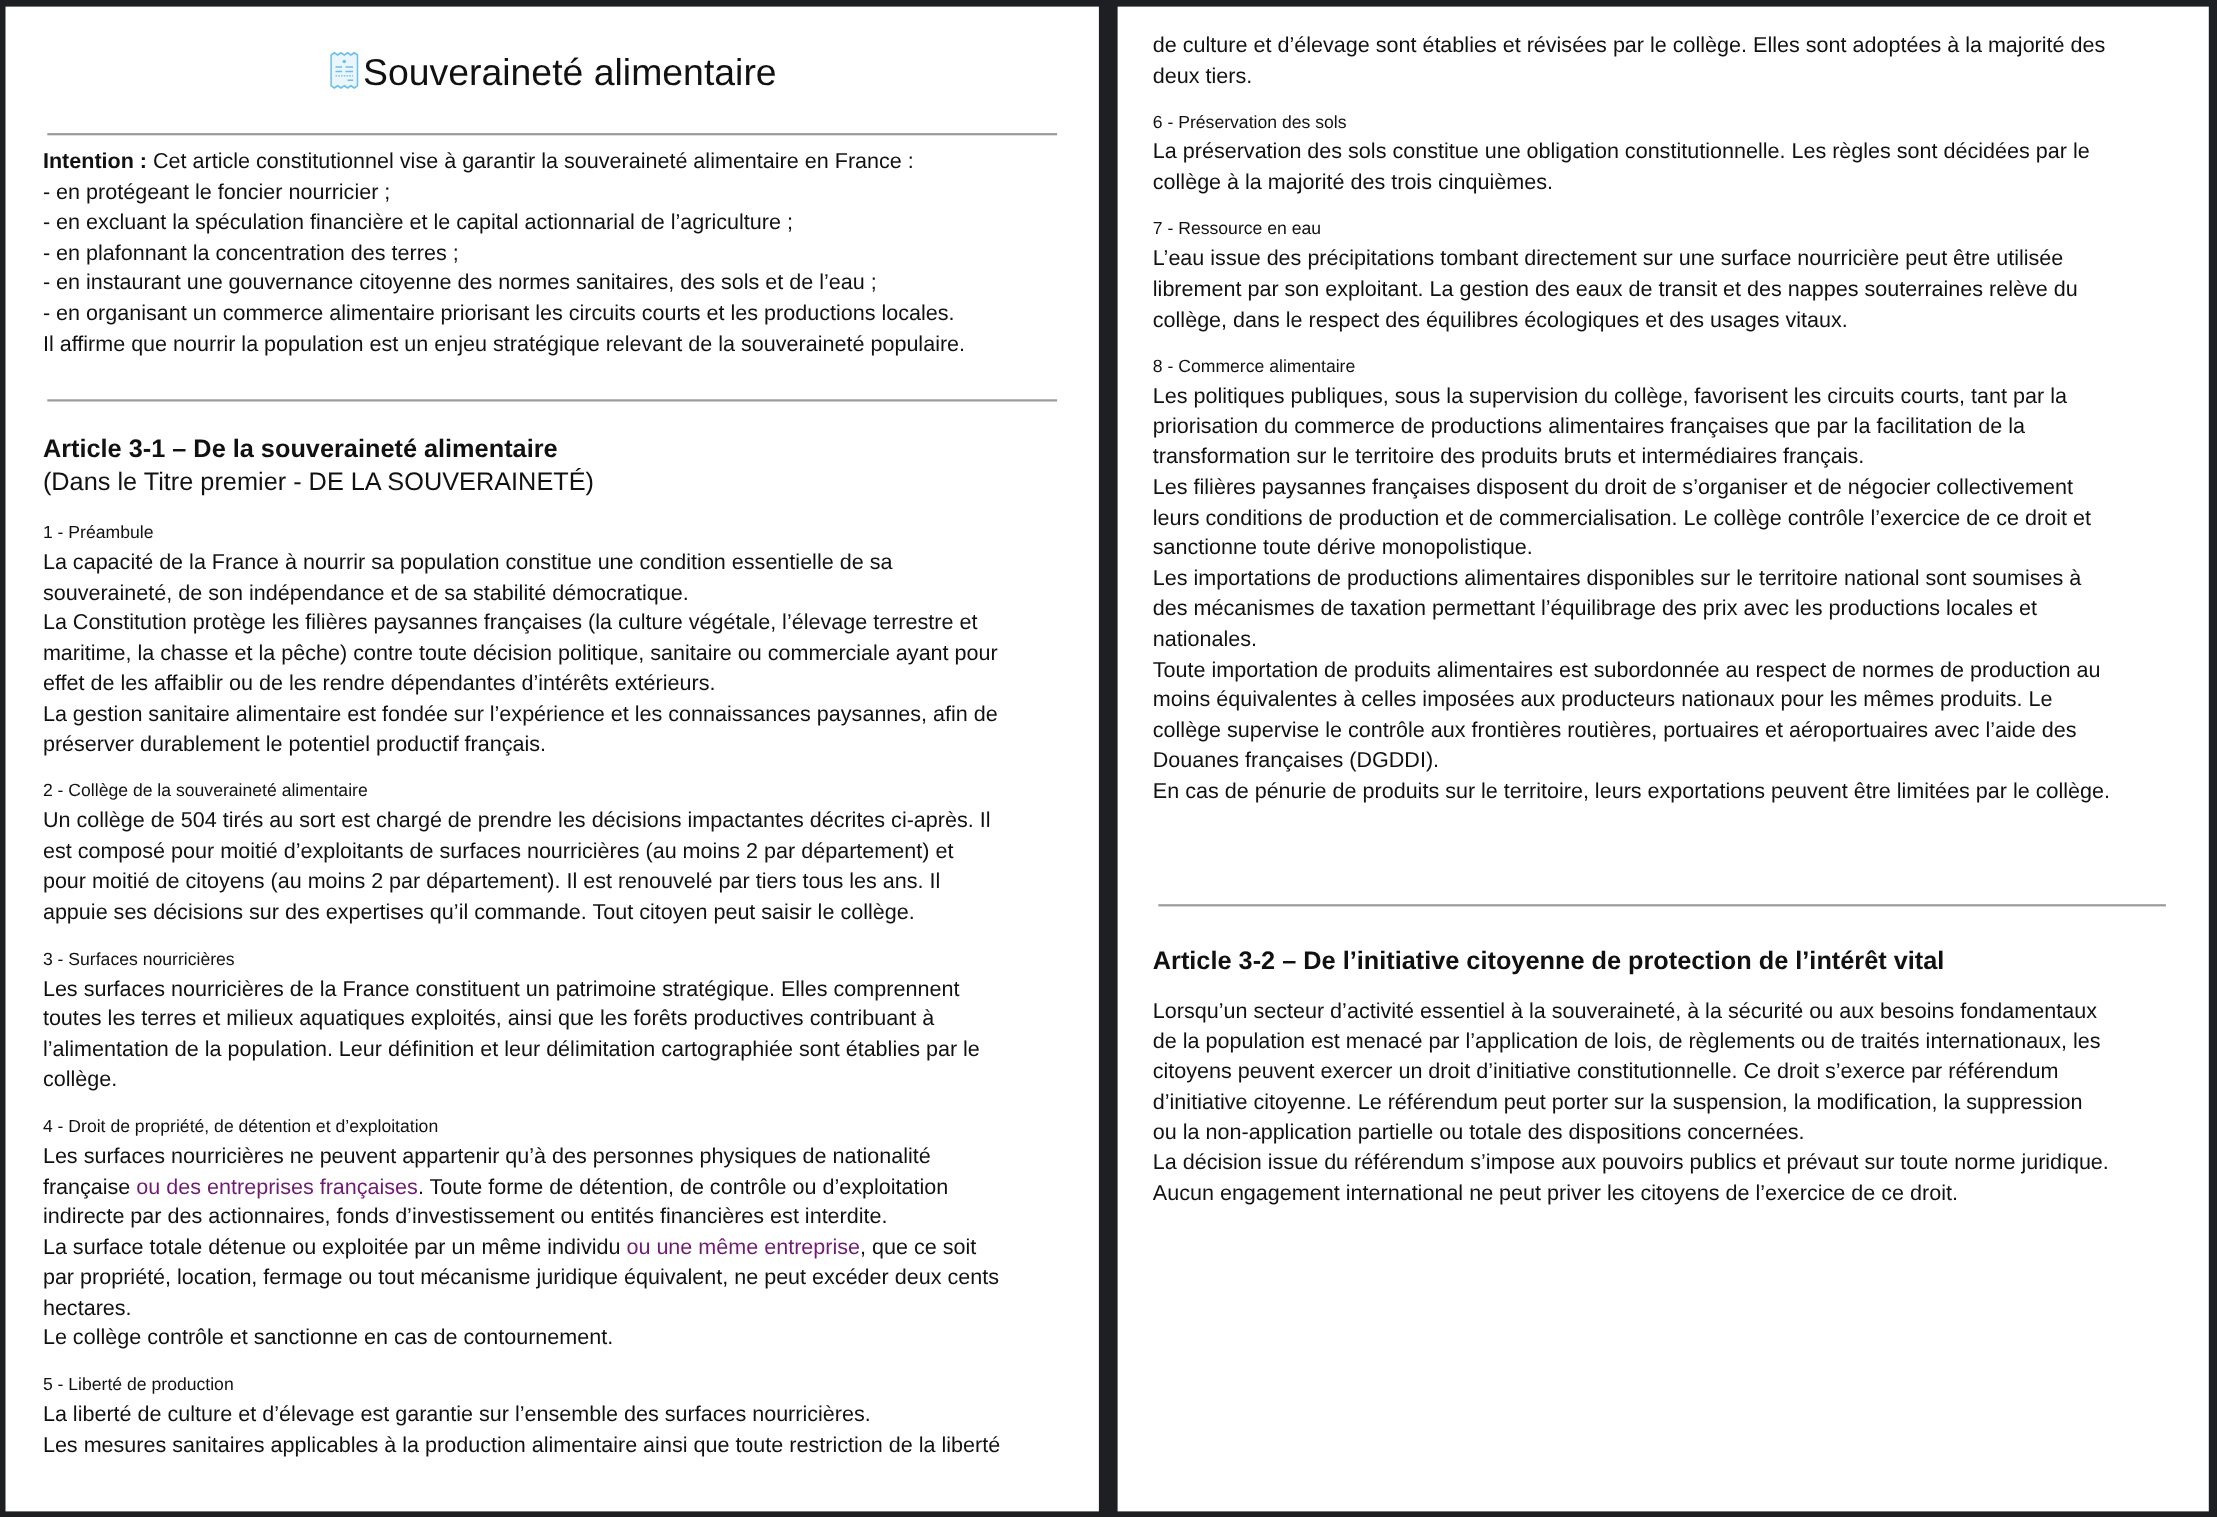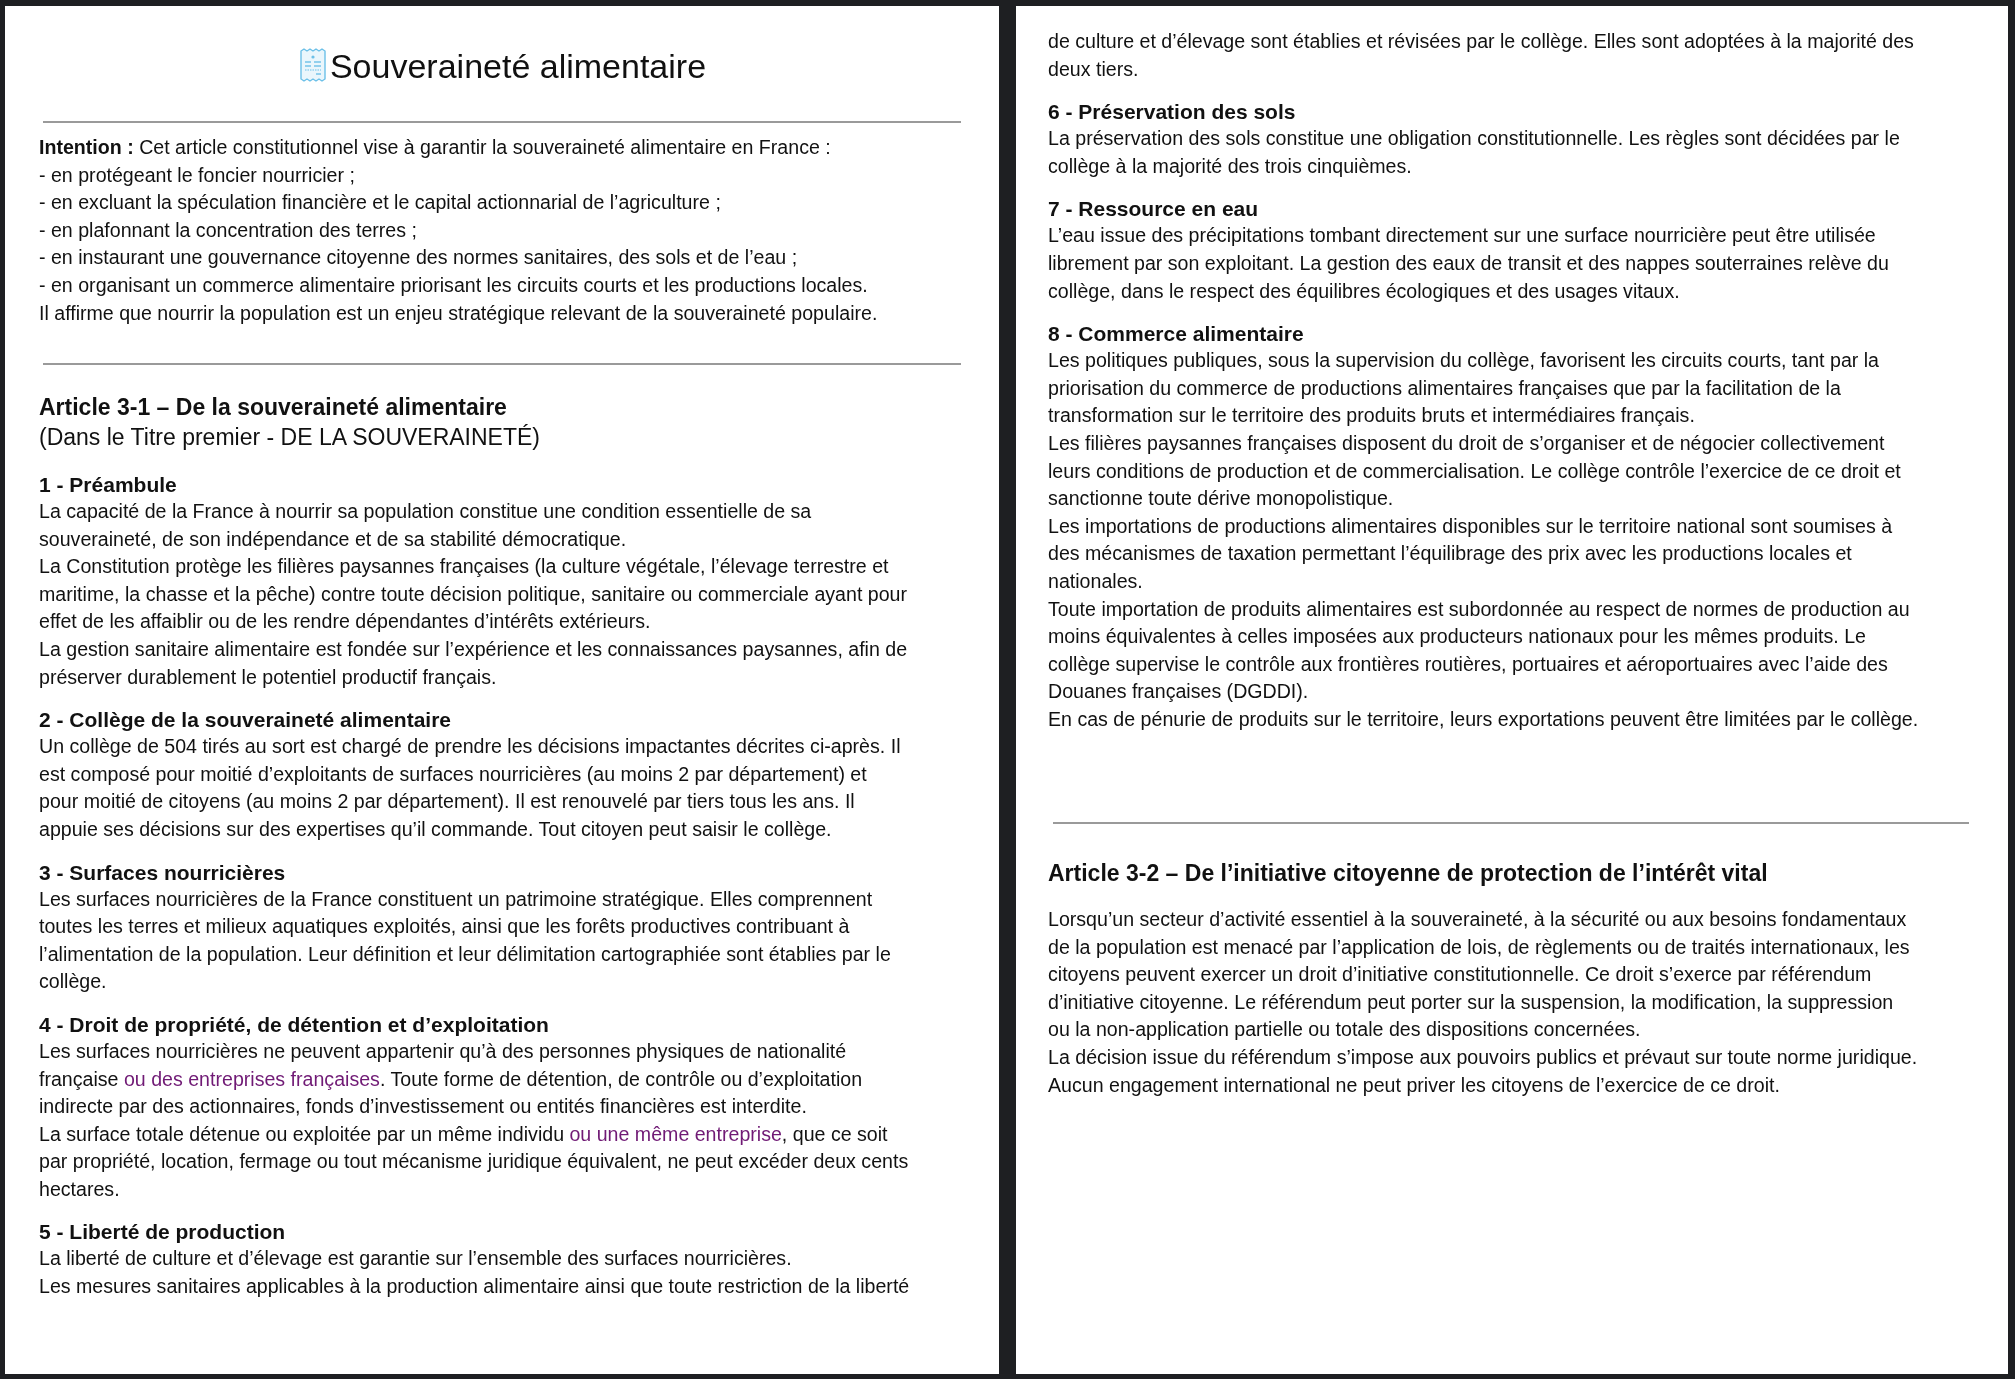--- a/index.html
+++ b/index.html
@@ -17,21 +17,21 @@
     font-size:34px; line-height:44px; color:#111;
   }
   .title-row .icon { display:inline-block; width:30px; height:36px; vertical-align:-6px; margin-right:2px; }
   .rule { position:absolute; height:0; border-top:2px solid #9a9a9a; }
   .txt { position:absolute; font-size:19.6px; line-height:27.6px; white-space:nowrap; }
   .intro { top:128px; left:34px; }
   .intro .lbl { font-weight:bold; font-style:normal; }
   .intro span { }
   .article-h { font-size:23px; font-weight:bold; line-height:30px; position:absolute; white-space:nowrap; }
   .article-sub { font-size:23px; line-height:28px; position:absolute; white-space:nowrap; }
-  .sec-h { font-size:21px; font-weight:bold; line-height:26px; display:block; margin:0; }
+  .sec-h { font-size:16px; font-weight:normal; line-height:26px; display:block; margin:0; }
   .flow { position:absolute; font-size:19.6px; line-height:27.6px; }
   .section { margin-bottom:16px; }
   .section p { margin:0; white-space:nowrap; }
   .hl { color:#701a75; }
 </style>
 </head>
 <body>
 
 <div class="page" id="page-left">
 
@@ -93,20 +93,21 @@
       <p>collège.</p>
     </div>
     <div class="section">
       <div class="sec-h">4 - Droit de propriété, de détention et d’exploitation</div>
       <p>Les surfaces nourricières ne peuvent appartenir qu’à des personnes physiques de nationalité</p>
       <p><span>française </span><span class="hl">ou des entreprises françaises</span><span>. Toute forme de détention, de contrôle ou d’exploitation</span></p>
       <p>indirecte par des actionnaires, fonds d’investissement ou entités financières est interdite.</p>
       <p><span>La surface totale détenue ou exploitée par un même individu </span><span class="hl">ou une même entreprise</span><span>, que ce soit</span></p>
       <p>par propriété, location, fermage ou tout mécanisme juridique équivalent, ne peut excéder deux cents</p>
       <p>hectares.</p>
+      <p>Le collège contrôle et sanctionne en cas de contournement.</p>
     </div>
     <div class="section">
       <div class="sec-h">5 - Liberté de production</div>
       <p>La liberté de culture et d’élevage est garantie sur l’ensemble des surfaces nourricières.</p>
       <p>Les mesures sanitaires applicables à la production alimentaire ainsi que toute restriction de la liberté</p>
     </div>
   </div>
 </div>
 
 <div class="page" id="page-right">

